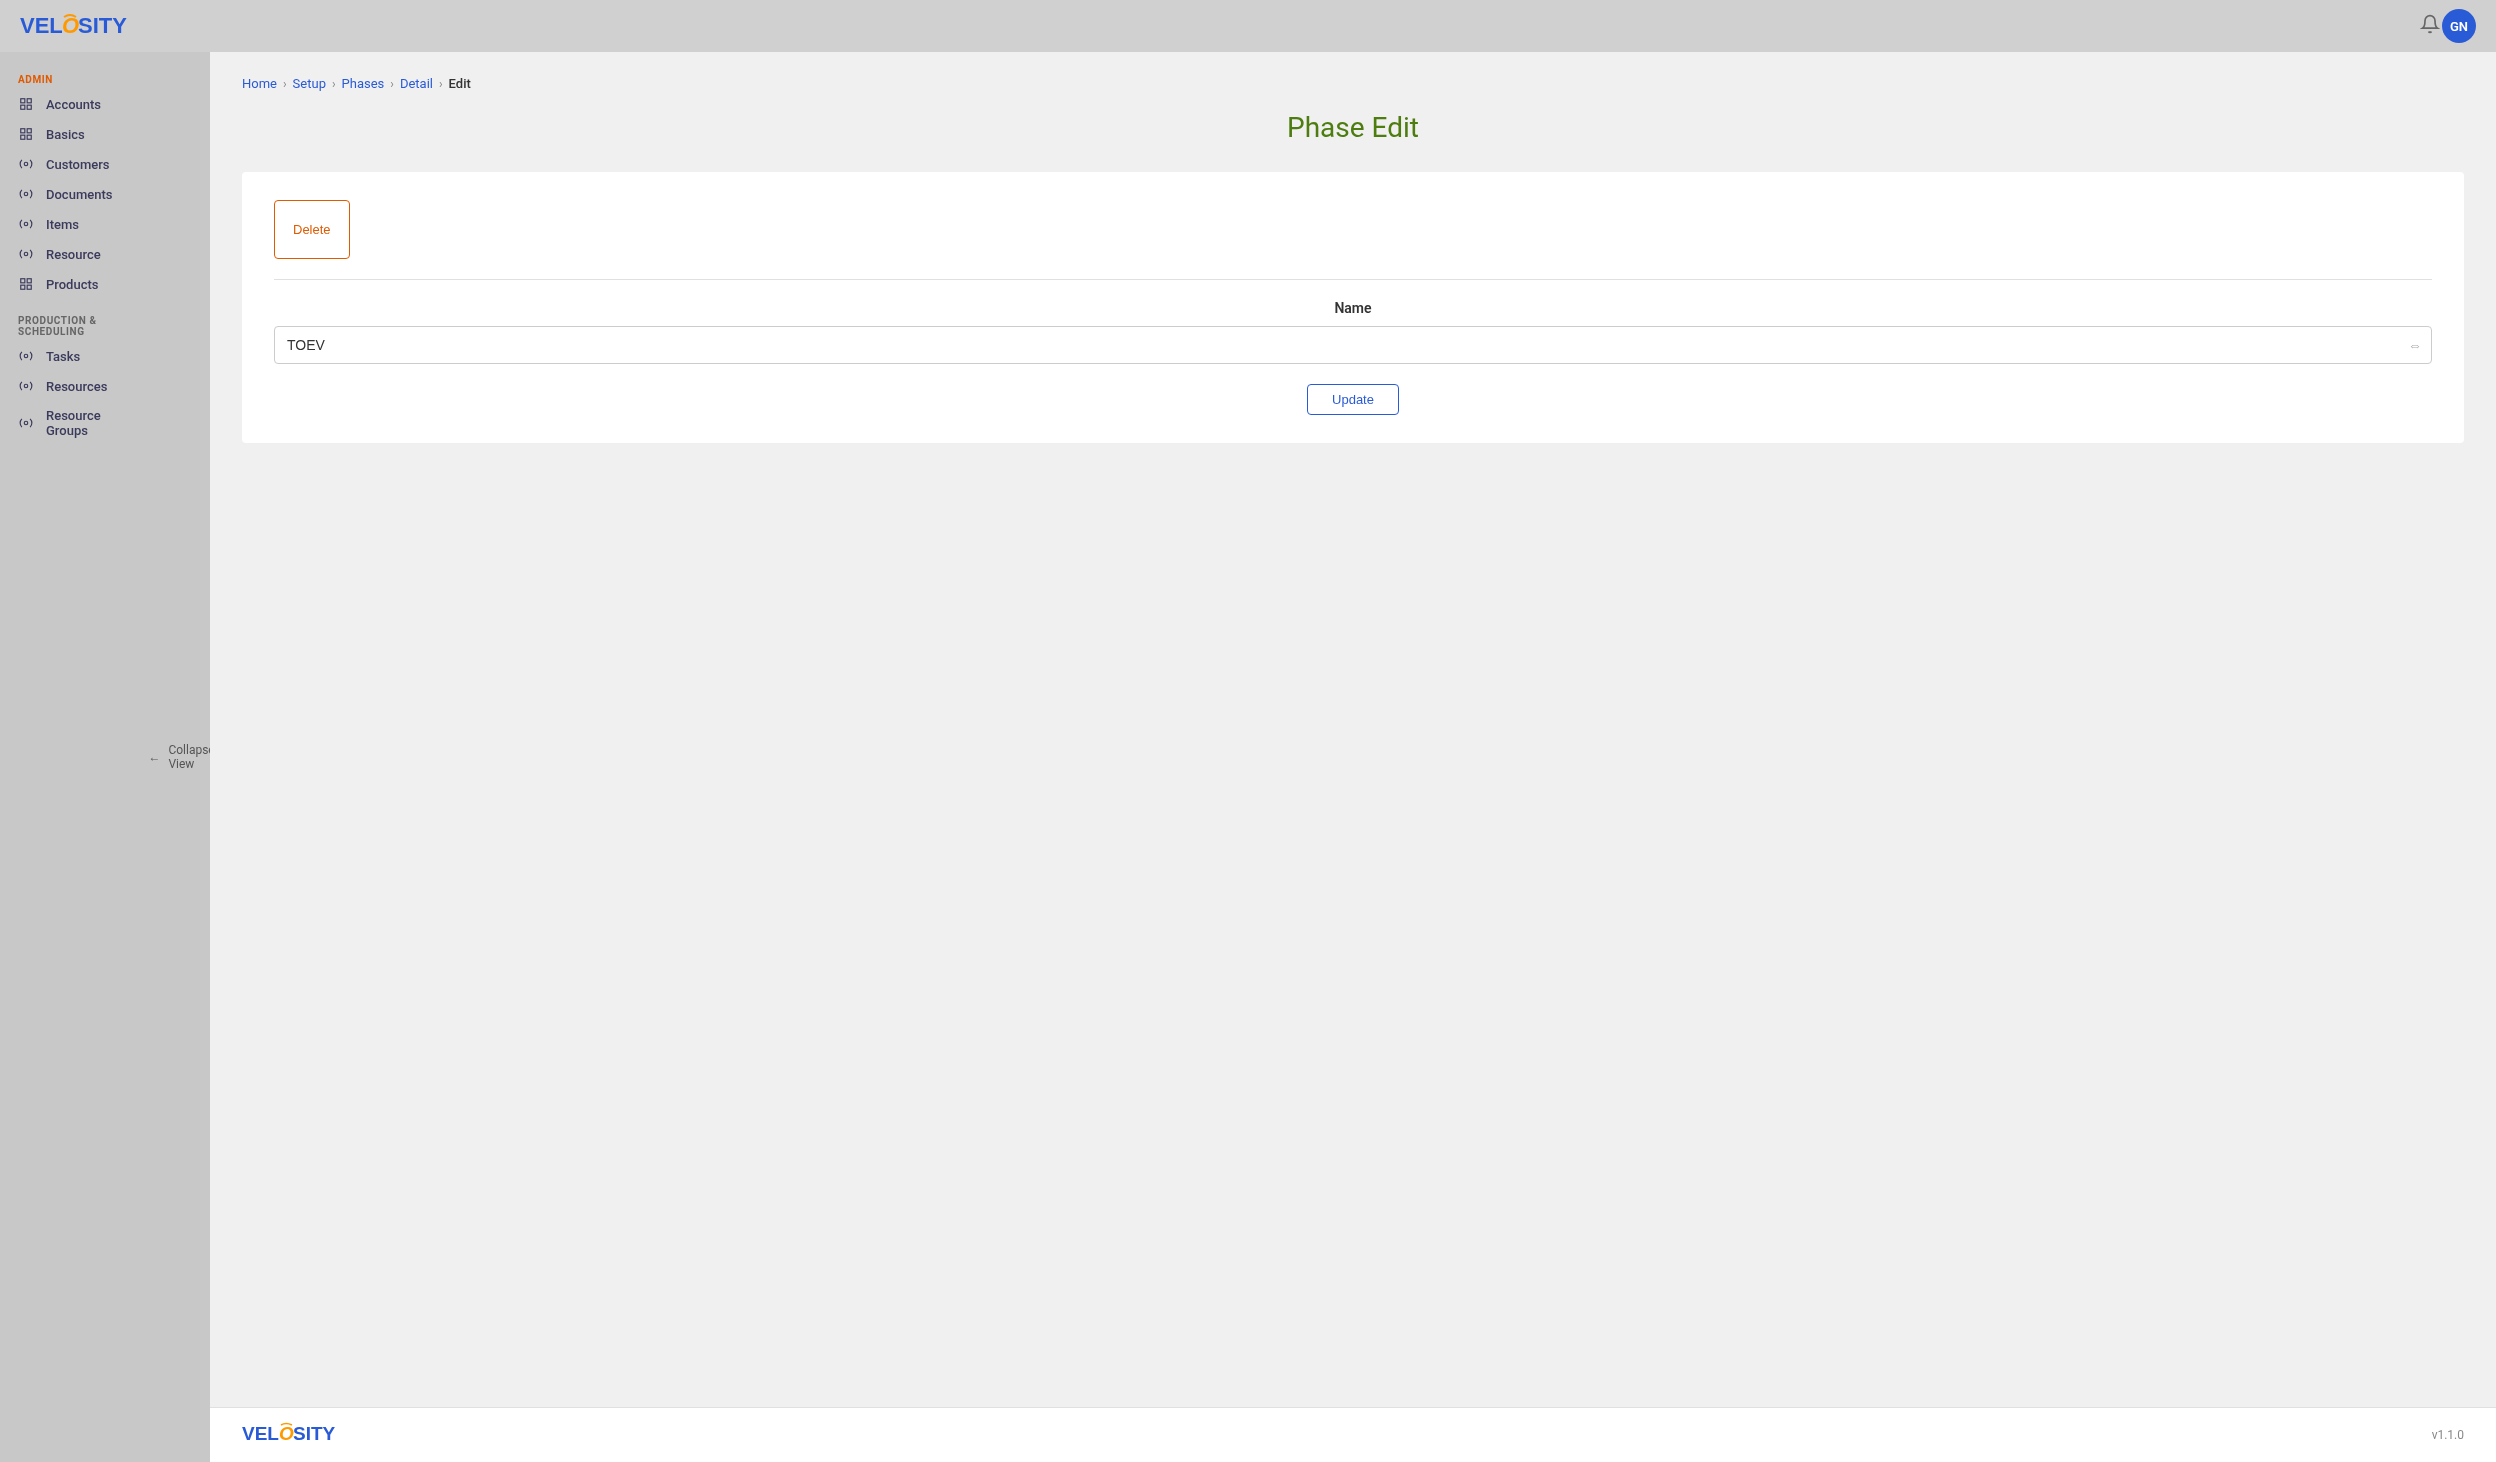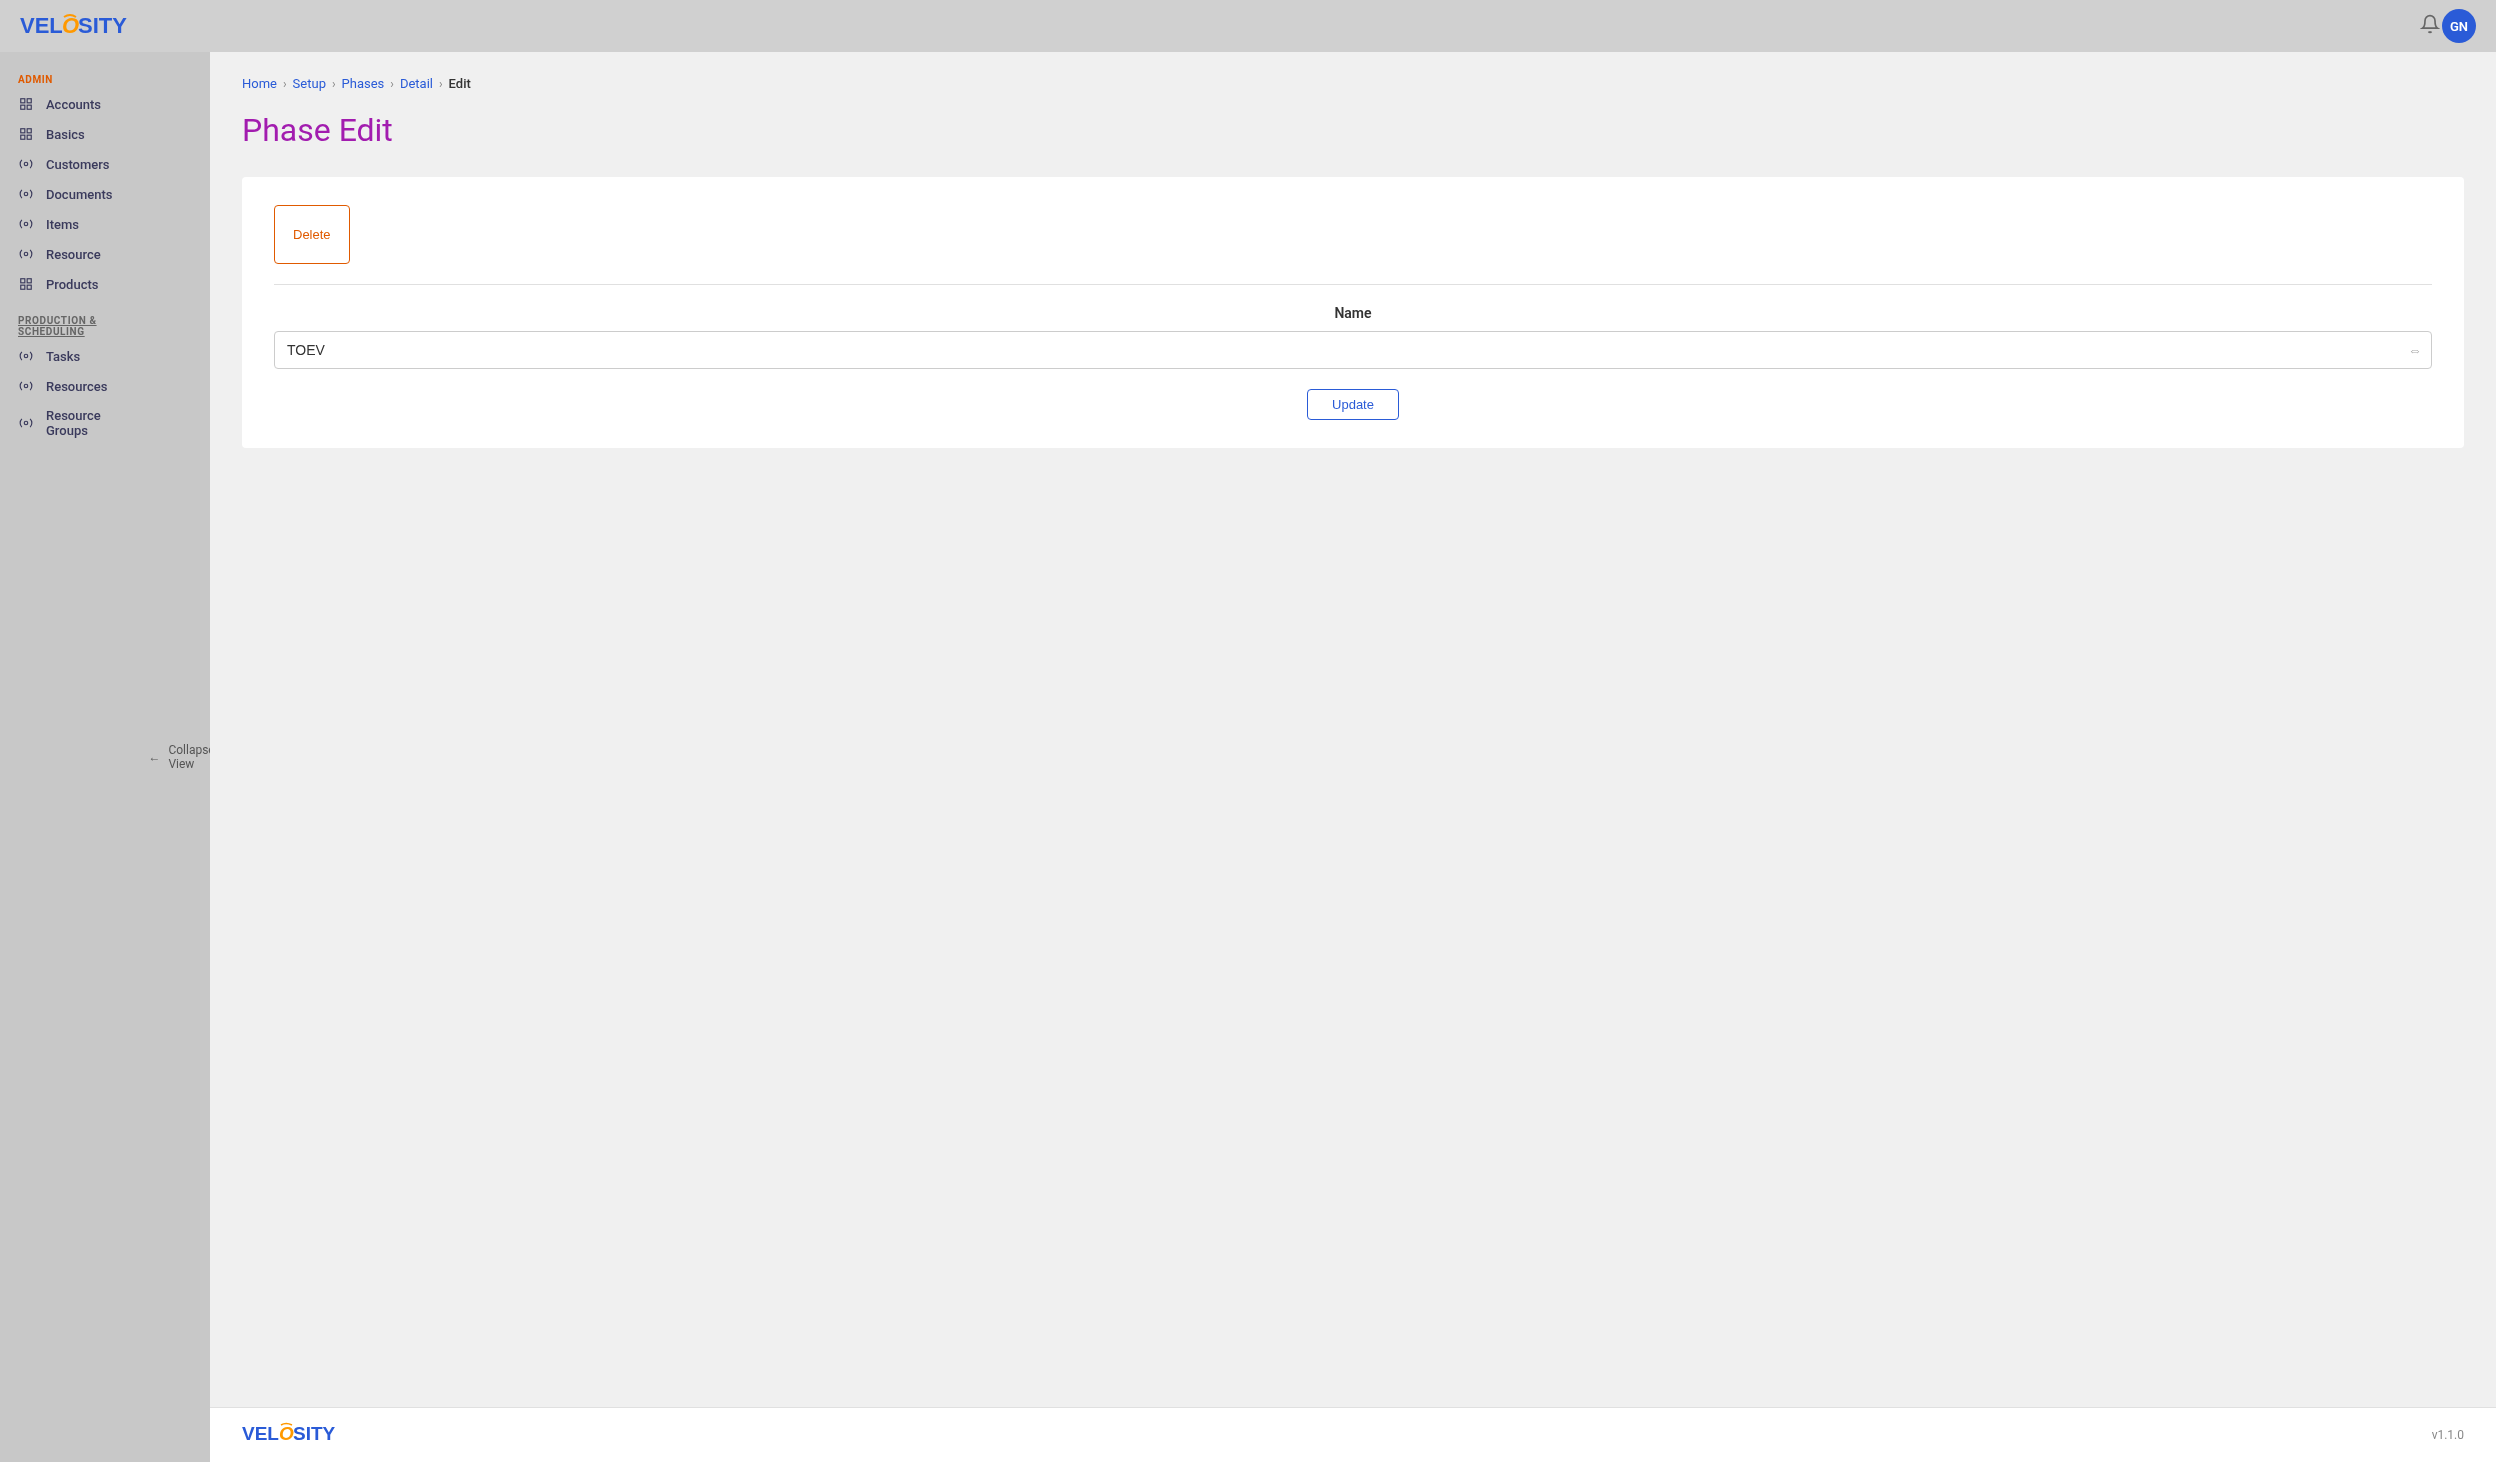--- a/index.html
+++ b/index.html
@@ -92,21 +92,20 @@
       width: 14px;
       height: 14px;
     }
     .prod-section-label {
       font-size: 10px;
       font-weight: 700;
       color: #666;
       text-transform: uppercase;
       letter-spacing: 0.6px;
       padding: 16px 18px 4px;
-      text-decoration: underline;
     }
     .sidebar-bottom {
       padding: 12px 18px;
       display: flex;
       align-items: center;
       gap: 8px;
       color: #555;
       font-size: 12px;
       cursor: pointer;
     }
@@ -135,23 +134,24 @@
     }
     .breadcrumb a {
       color: #2a5bd7;
       text-decoration: none;
     }
     .breadcrumb-sep { color: #888; font-size: 12px; }
     .breadcrumb-current { color: #333; font-weight: 500; }
 
     
     .page-title {
-      font-size: 32px;
+      text-align: center;
+      font-size: 28px;
       font-weight: 400;
-      color: #a21caf;
+      color: #4d7c0f;
       margin-bottom: 28px;
     }
 
     
     .form-card {
       background: white;
       border-radius: 4px;
       padding: 28px 32px;
       max-width: 100%;
     }

